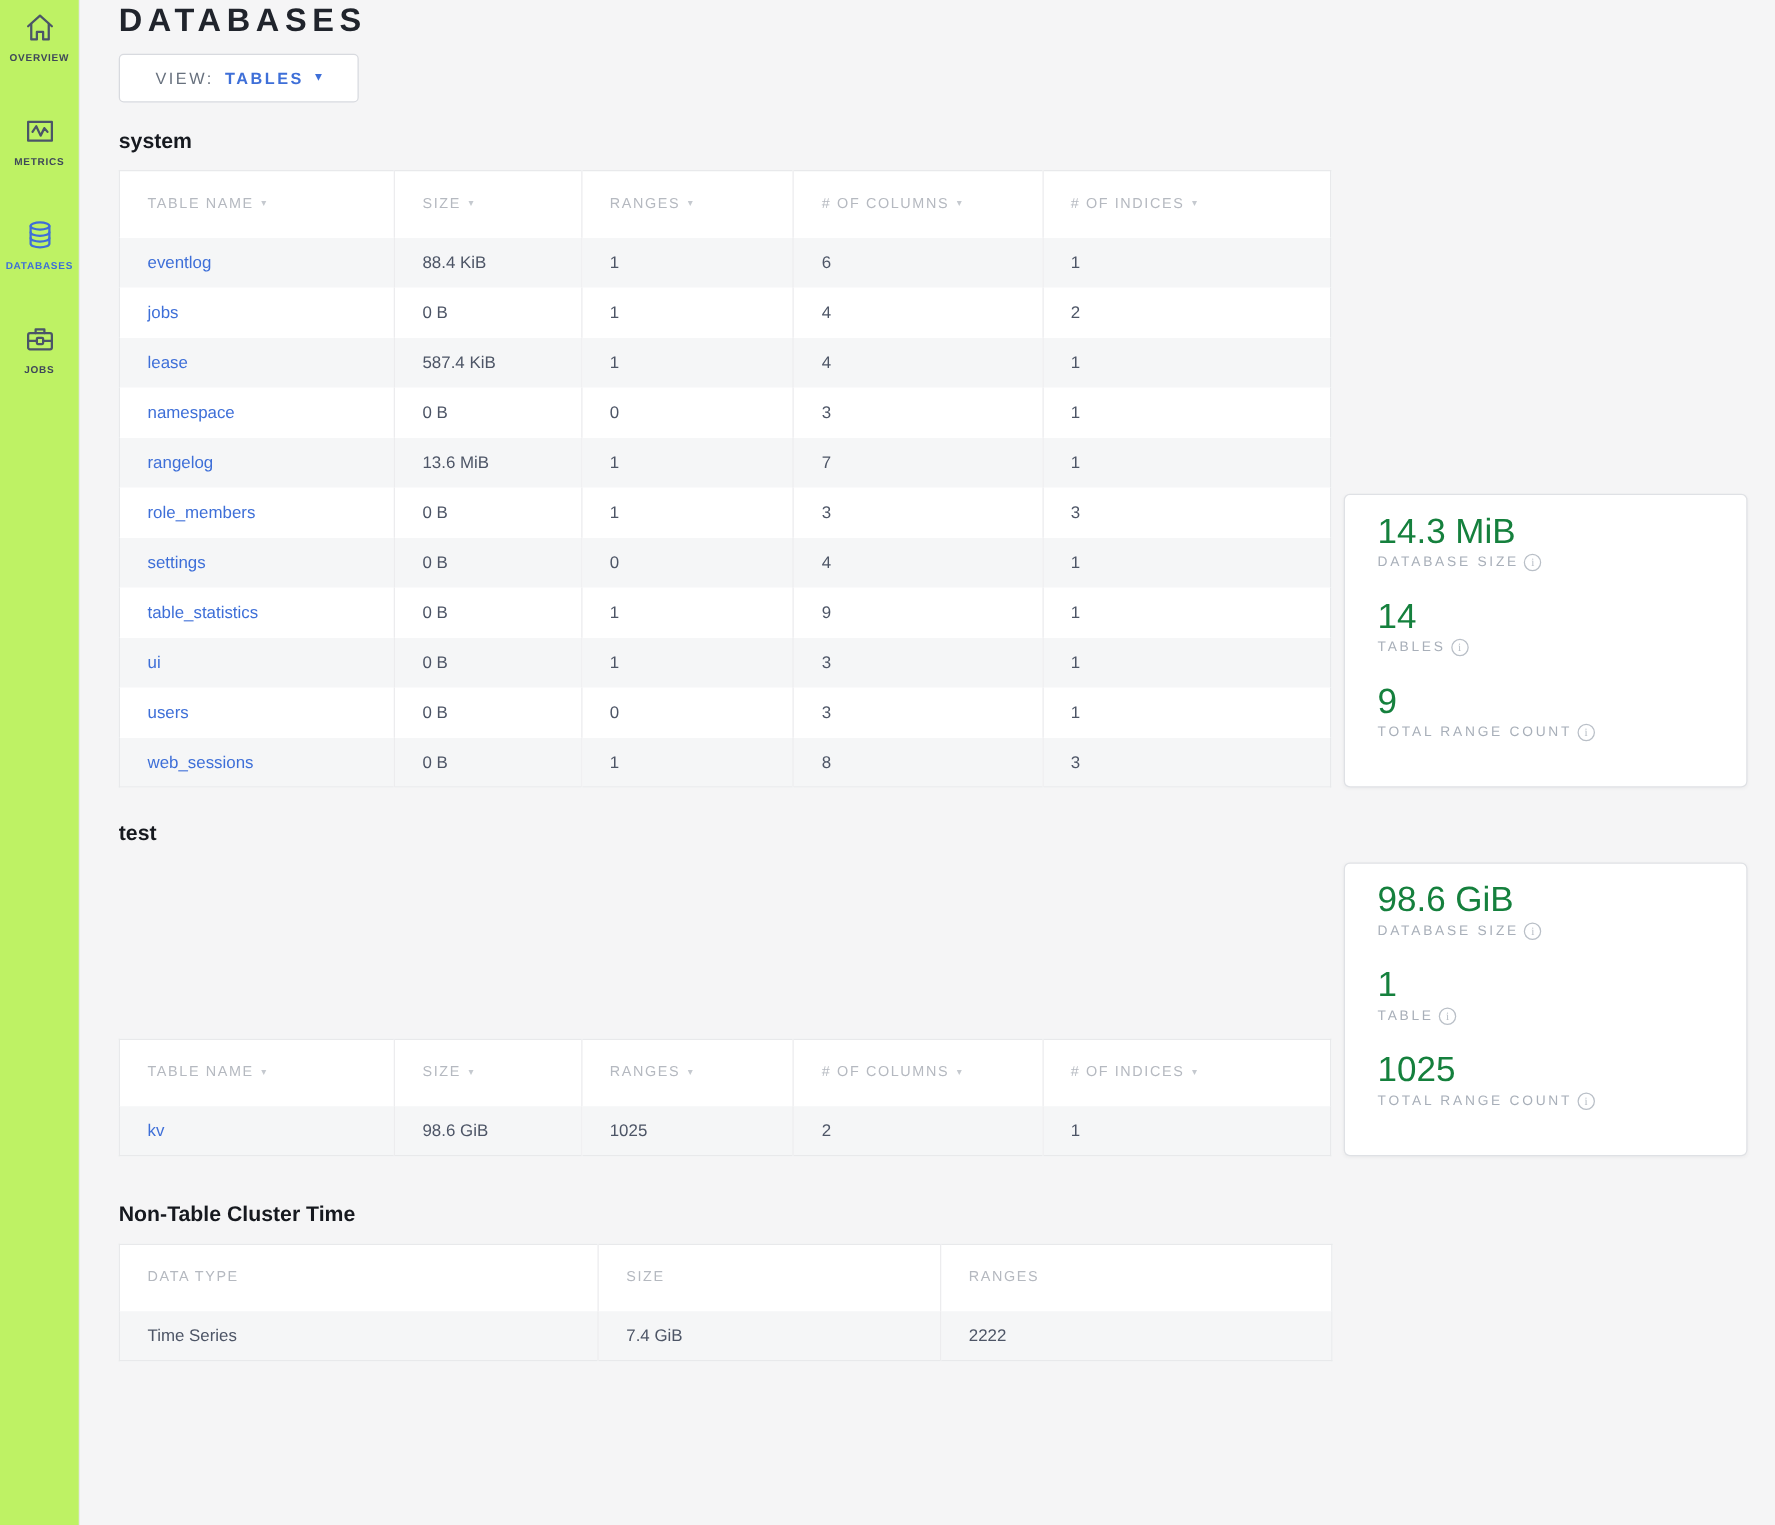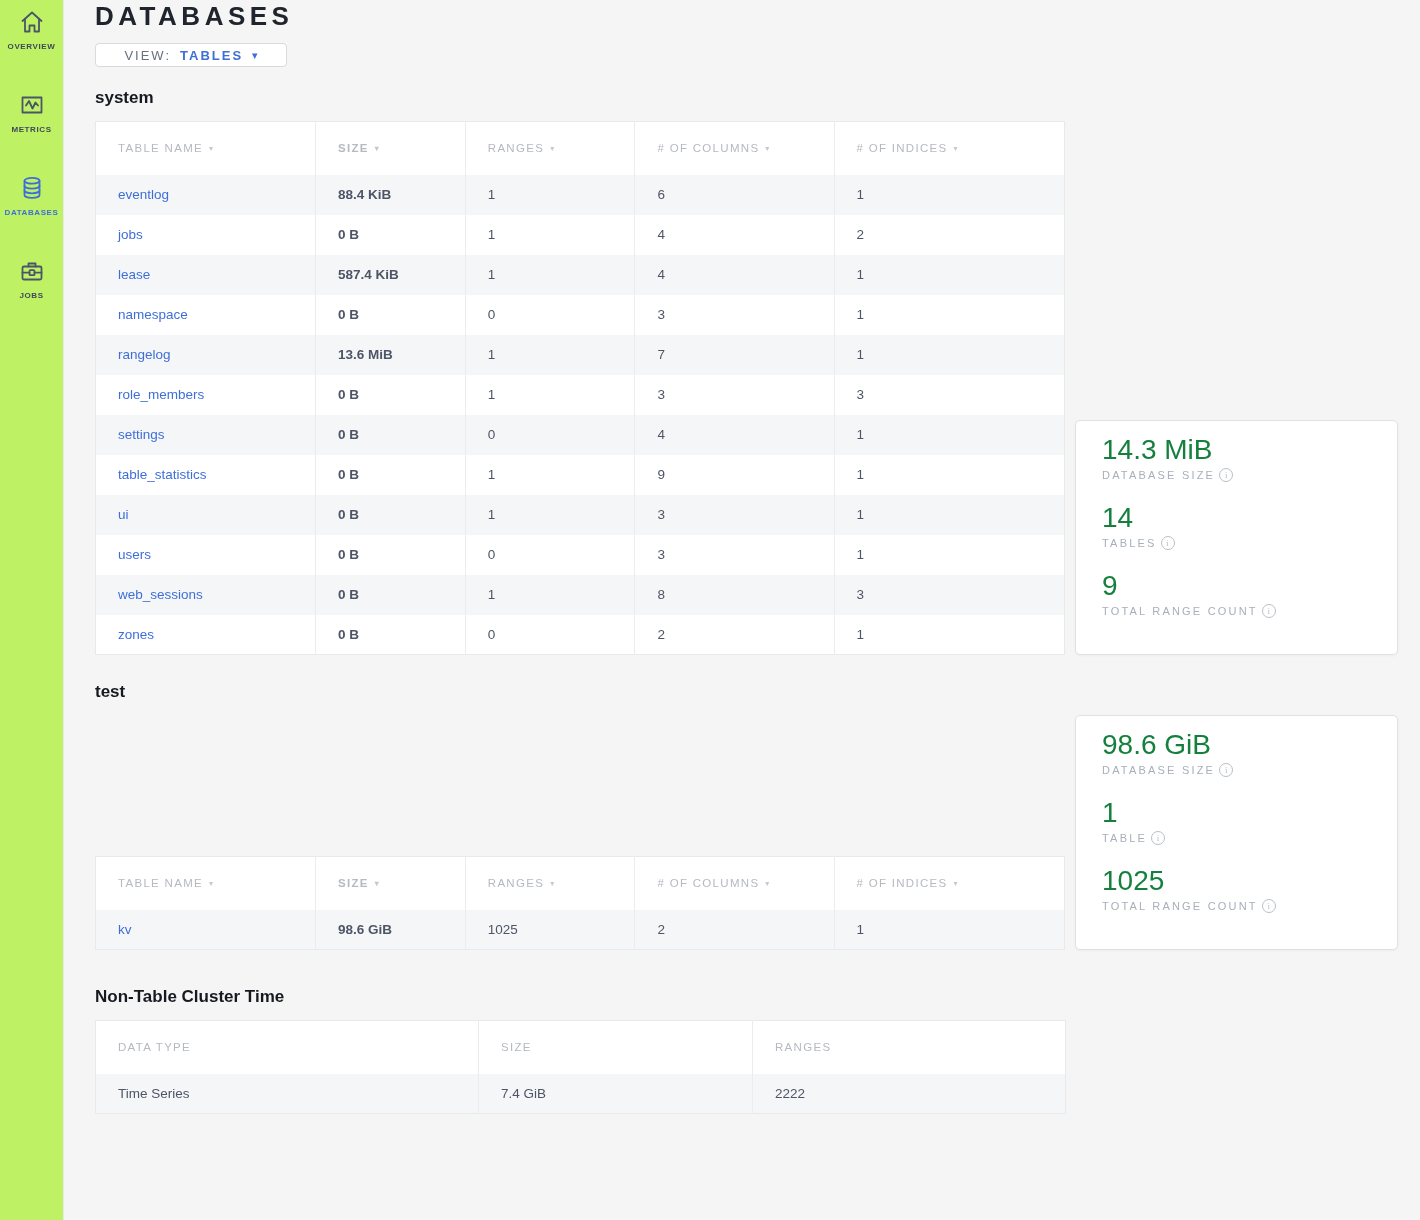--- a/index.html
+++ b/index.html
@@ -28,21 +28,21 @@
   .nav-item.active .nav-label { color: #3e6fd8; }
   .nav-icon svg { display: block; }
 
   
   .main { margin-left: 64px; padding: 2px 0 0 31px; }
   .page-title {
     font-size: 26px; font-weight: 600; letter-spacing: 4.5px;
     color: #20242c; line-height: 28px; margin: 0;
   }
   .view-btn {
-    margin-top: 13px; width: 192px; height: 24px;
+    margin-top: 13px; width: 192px; height: 39px;
     background: #fff; border: 1px solid #d8dadf; border-radius: 4px;
     display: flex; align-items: center; justify-content: center; gap: 9px;
     cursor: pointer;
   }
   .view-prefix { font-size: 13px; letter-spacing: 2px; color: #67707d; }
   .view-value  { font-size: 13px; letter-spacing: 2px; color: #3e6fd8; font-weight: bold; }
   .view-caret  { font-size: 11px; color: #3e6fd8; line-height: 1; }
 
   .section-heading {
     font-size: 17px; font-weight: 600; color: #16191f;
@@ -71,21 +71,21 @@
     font-size: 13.5px; color: #4d5566;
     border-right: 1px solid #ececee; white-space: nowrap; overflow: hidden;
   }
   tbody td:last-child { border-right: none; }
   tbody tr:nth-child(odd) td { background: #f5f6f7; }
   tbody a { color: #3e6fd8; text-decoration: none; }
   .sort-caret { font-size: 8px; color: #c5c9cf; margin-left: 6px; vertical-align: 1px; }
 
   
   .db-table th:nth-child(1), .db-table td:nth-child(1) { width: 210px; }
-  .db-table th:nth-child(2), .db-table td:nth-child(2) { width: 143px; font-weight: bold; }
+  .db-table th:nth-child(2), .db-table td:nth-child(2) { width: 143px; }
   .db-table th:nth-child(3), .db-table td:nth-child(3) { width: 162px; }
   .db-table th:nth-child(4), .db-table td:nth-child(4) { width: 190px; }
   .db-table th:nth-child(5), .db-table td:nth-child(5) { width: 220px; }
   .nt-table th:nth-child(1), .nt-table td:nth-child(1) { width: 383px; }
   .nt-table th:nth-child(2), .nt-table td:nth-child(2) { width: 274px; }
   .nt-table th:nth-child(3), .nt-table td:nth-child(3) { width: 313px; }
 
   
   .summary-card {
     width: 323px; height: 235px; background: #ffffff;
@@ -247,27 +247,20 @@
               <td>3</td>
               <td>1</td>
             </tr>
             <tr>
               <td><a href="#">web_sessions</a></td>
               <td>0 B</td>
               <td>1</td>
               <td>8</td>
               <td>3</td>
             </tr>
-            <tr>
-              <td><a href="#">zones</a></td>
-              <td>0 B</td>
-              <td>0</td>
-              <td>2</td>
-              <td>1</td>
-            </tr>
           </tbody>
       </table>
     </div>
     <aside class="summary-card">
       <div class="stat">
         <div class="stat-value">14.3 MiB</div>
         <div class="stat-label-row">
           <span class="stat-label">DATABASE SIZE</span>
           <span class="info-icon">i</span>
         </div>

